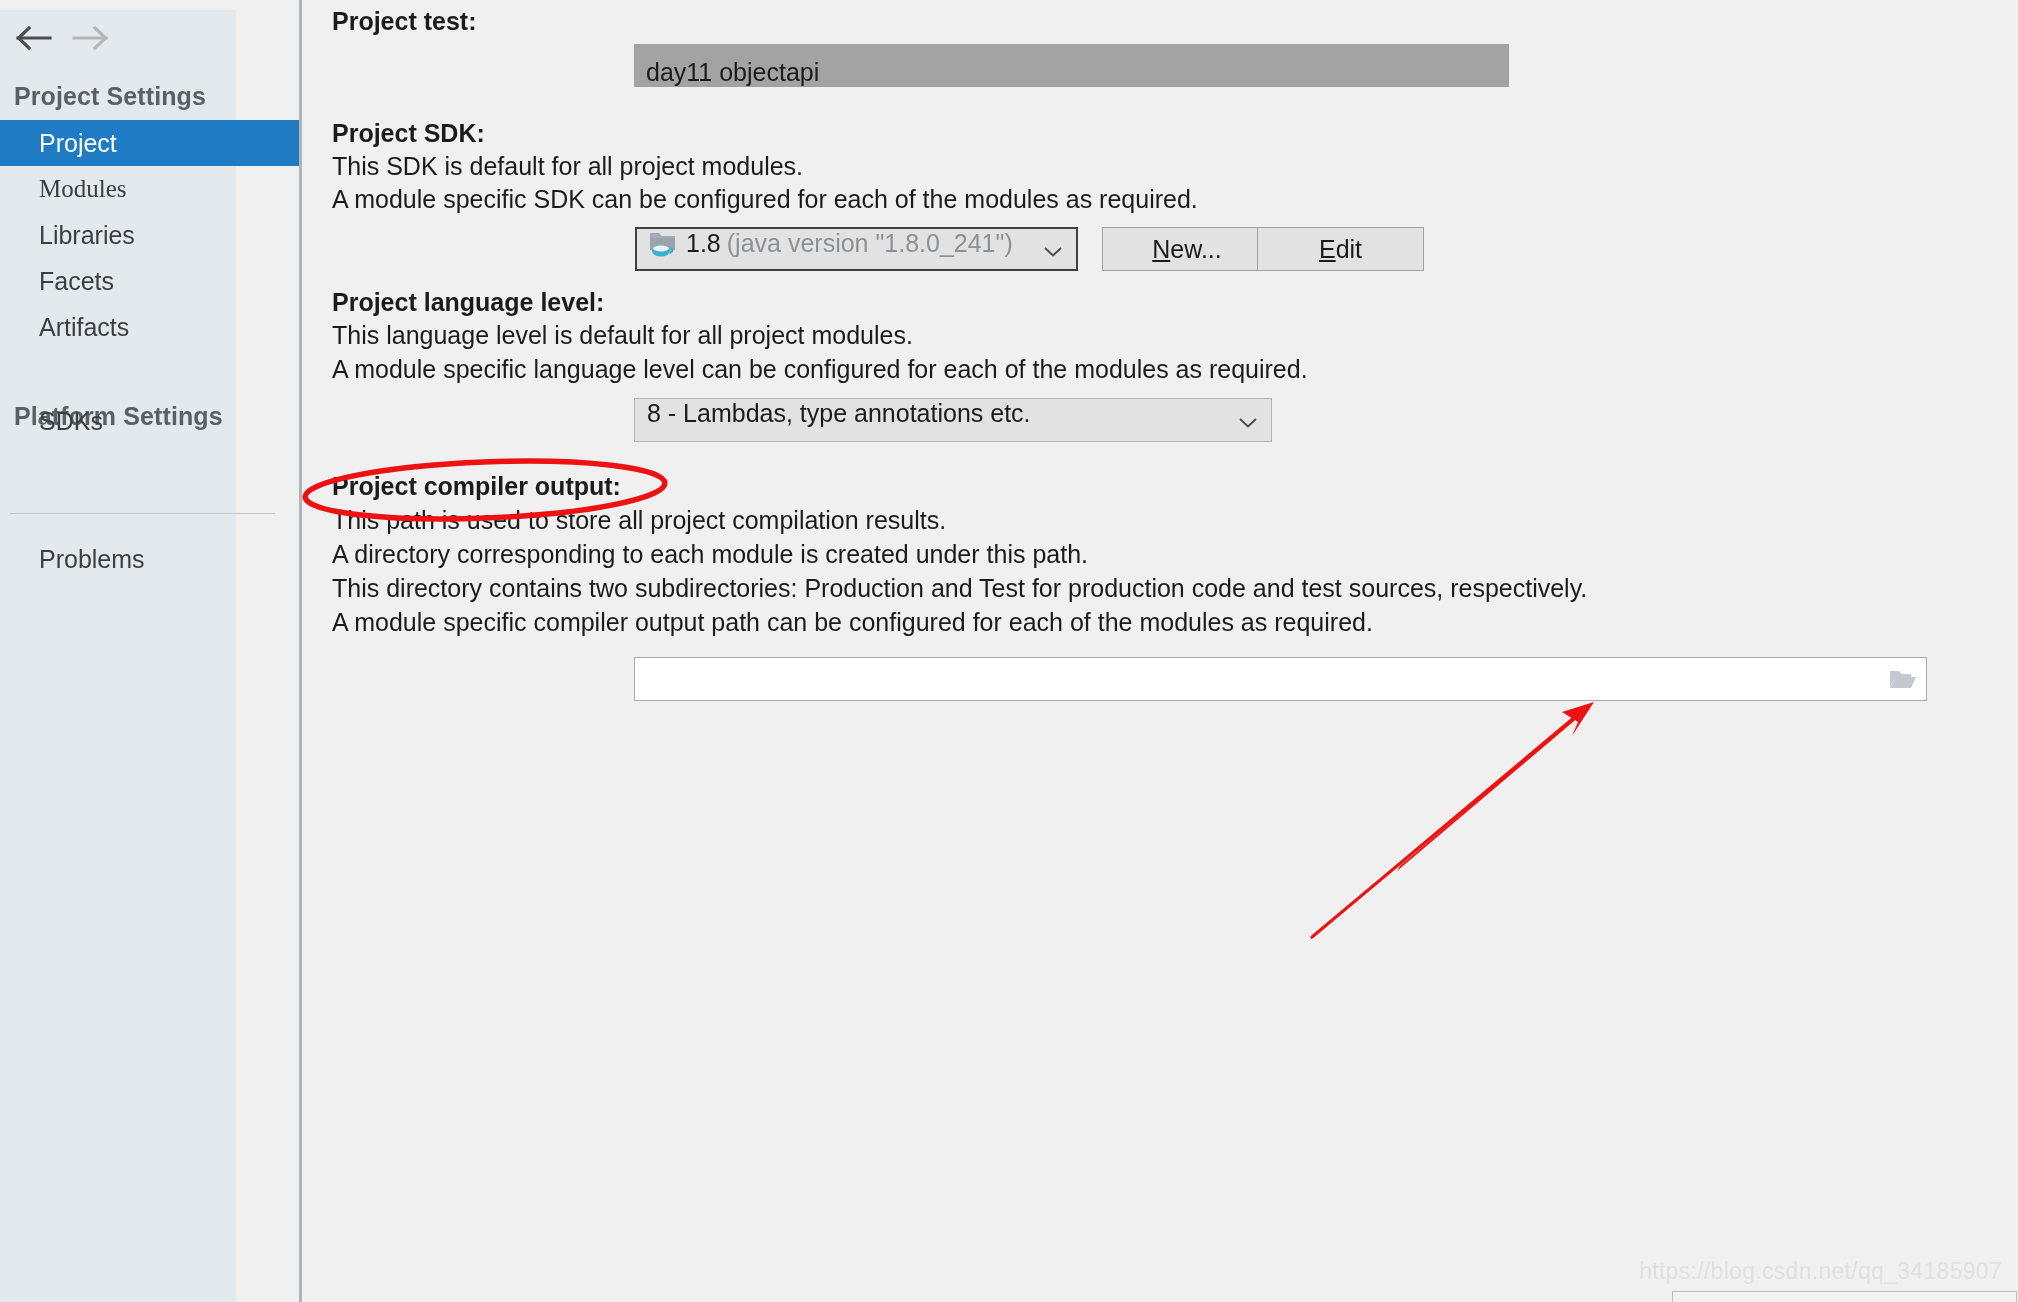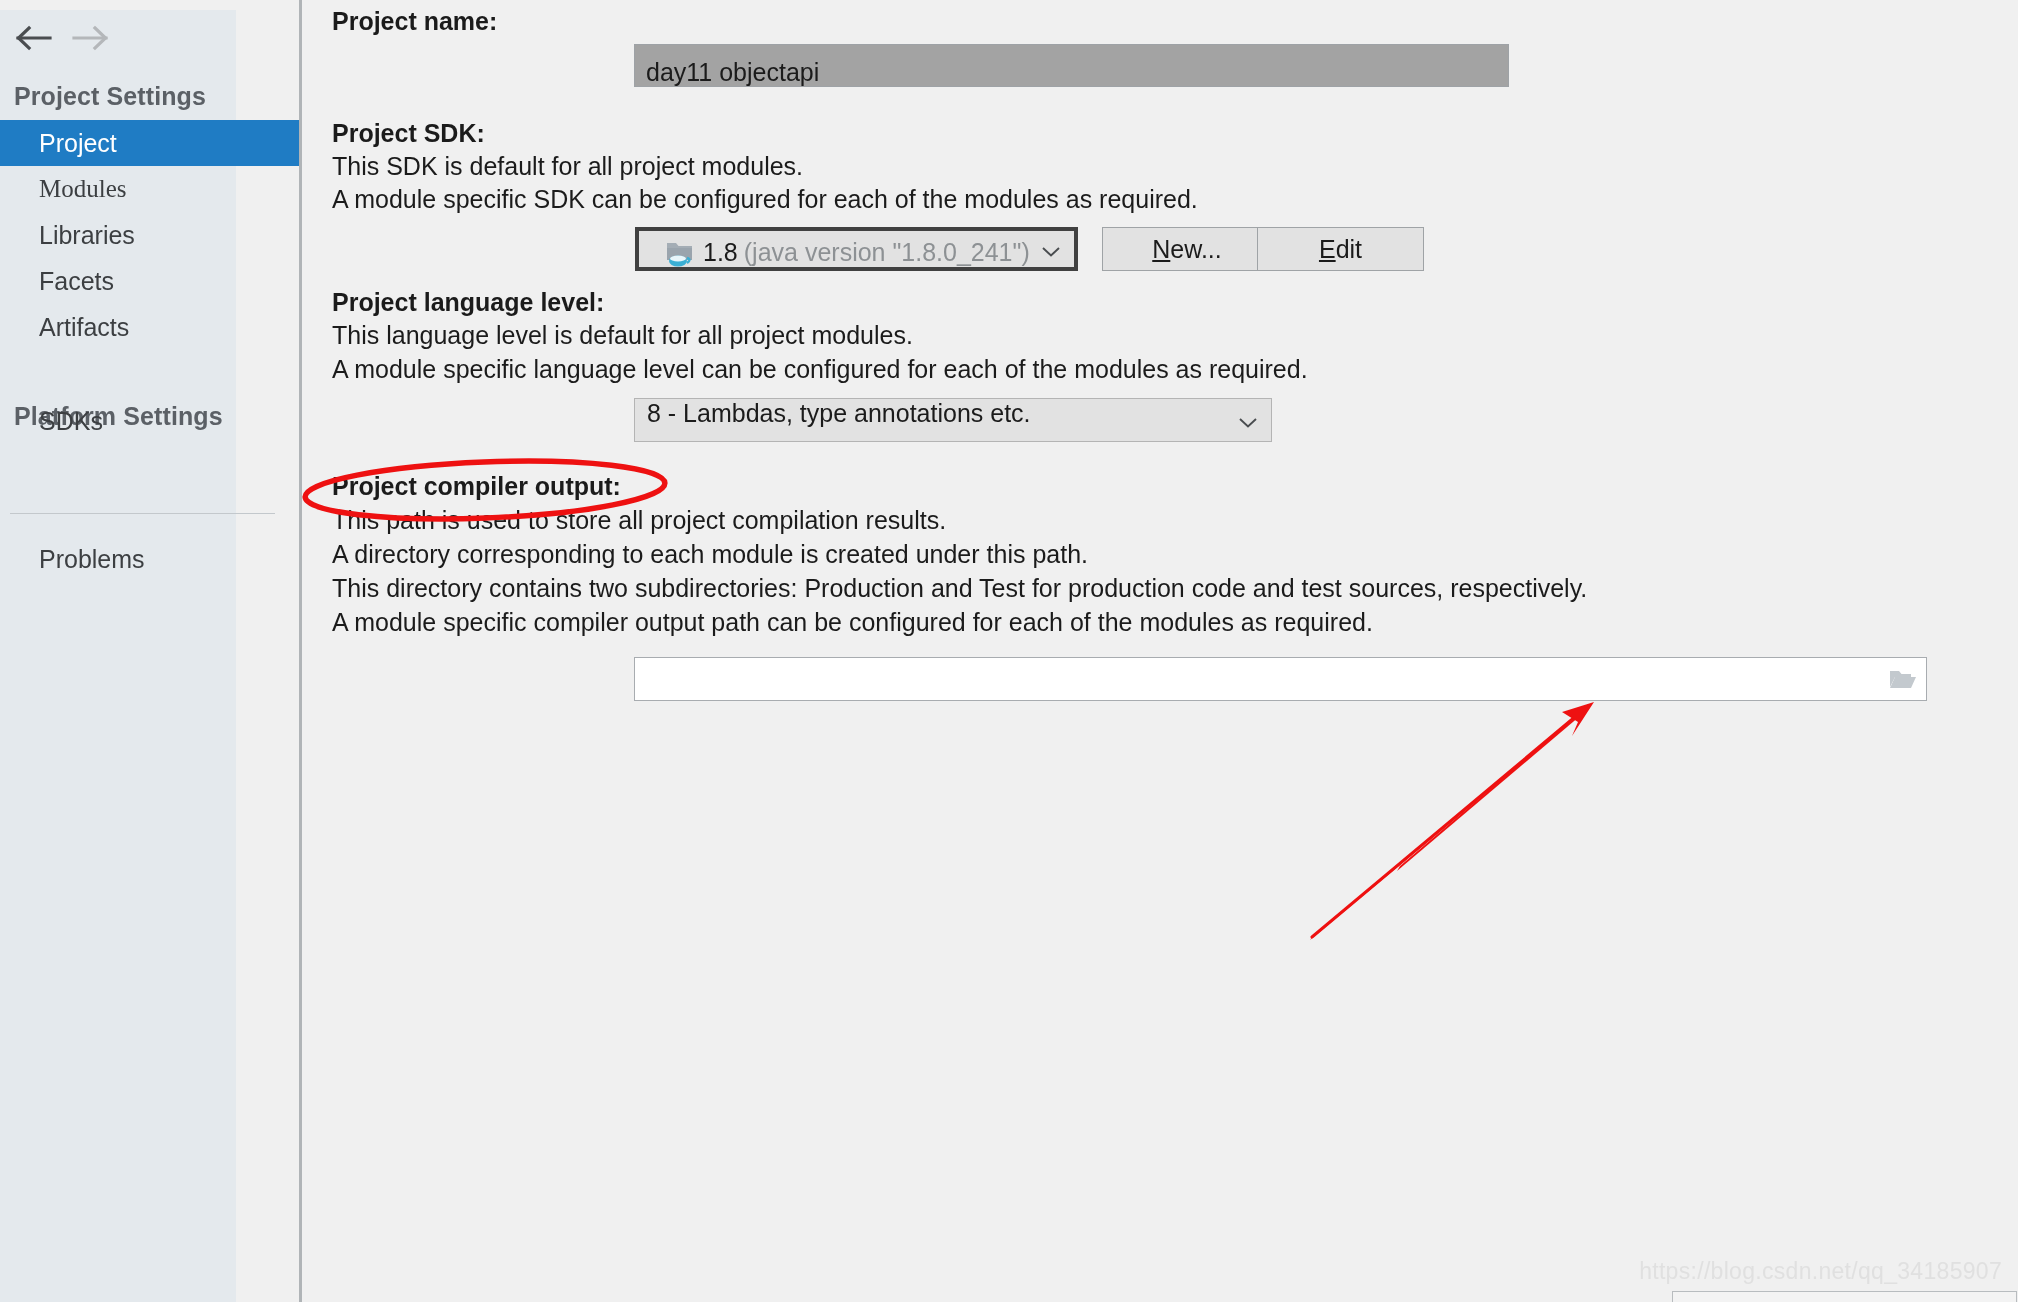--- a/index.html
+++ b/index.html
@@ -130,26 +130,25 @@
   }
 
   
   #sdk-combo {
     position: absolute;
     left: 333px;
     top: 227px;
     width: 443px;
     height: 44px;
     background: #e2e2e2;
-    border: 4px solid #404040;
-    box-sizing: border-box;
-    display: flex;
-    align-items: flex-end;
+    border: 2px solid #404040;
+    box-sizing: border-box;
+    display: flex;
+    align-items: flex-start;
     cursor: pointer;
-    padding-left: 15px;
   }
   #sdk-icon {
     position: relative;
     margin-left: 11px;
     width: 30px;
     height: 28px;
     flex: none;
   }
   #sdk-name {
     margin-left: 8px;
@@ -331,21 +330,21 @@
 
     <div class="sb-item" style="top:526px;">
       <span>Problems</span>
     </div>
   </div>
 
   <div id="sidebar-divider"></div>
 
   <div id="content">
 
-    <div class="fld-label" style="left:30px; top:7px;">Project name:</div>
+    <div class="fld-label" style="left:30px; top:7px;">Project test:</div>
     <input id="project-name-input" type="text" value="day11 objectapi" style="">
 
     <div class="fld-label" style="left:30px; top:119px;">Project SDK:</div>
     <div class="fld-desc" style="left:30px; top:152px;">This SDK is default for all project modules.</div>
     <div class="fld-desc" style="left:30px; top:185px;">A module specific SDK can be configured for each of the modules as required.</div>
 
     <div id="sdk-combo">
       <span id="sdk-icon">
         <svg width="30" height="28" viewBox="0 0 30 28">
           <path d="M2 4 H11 L13.5 7 H27 V21 H2 Z" fill="#a4adb5"></path>

